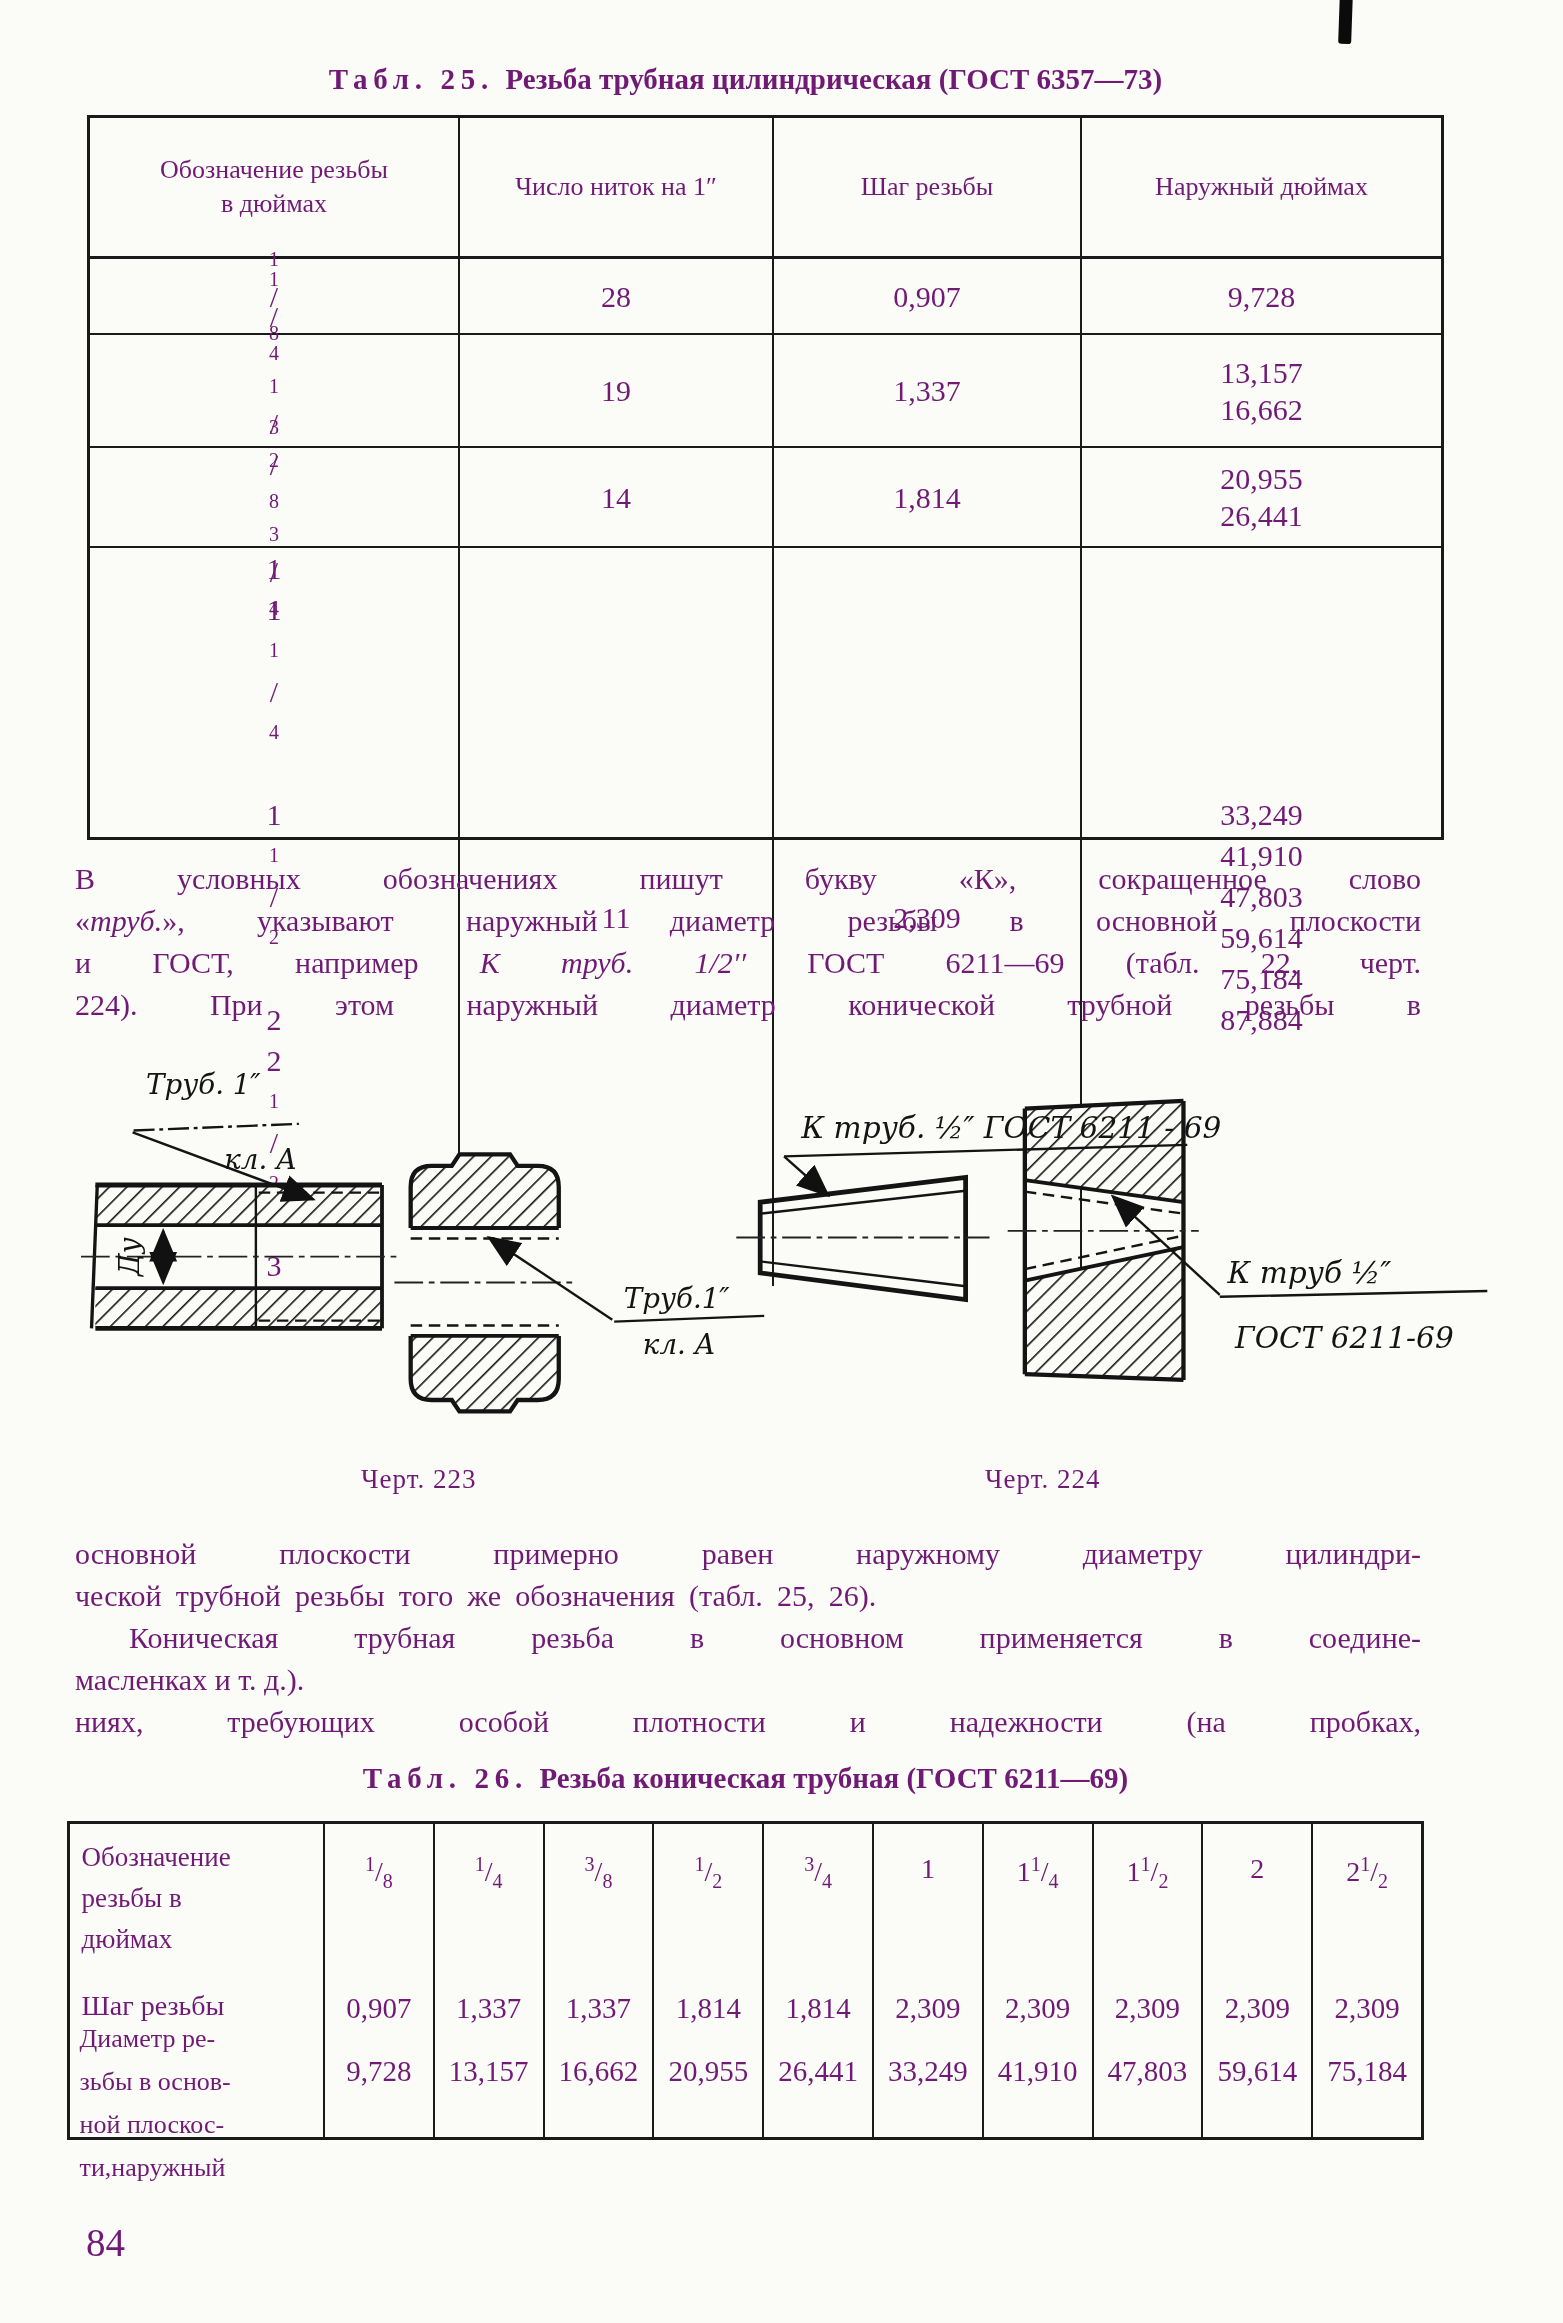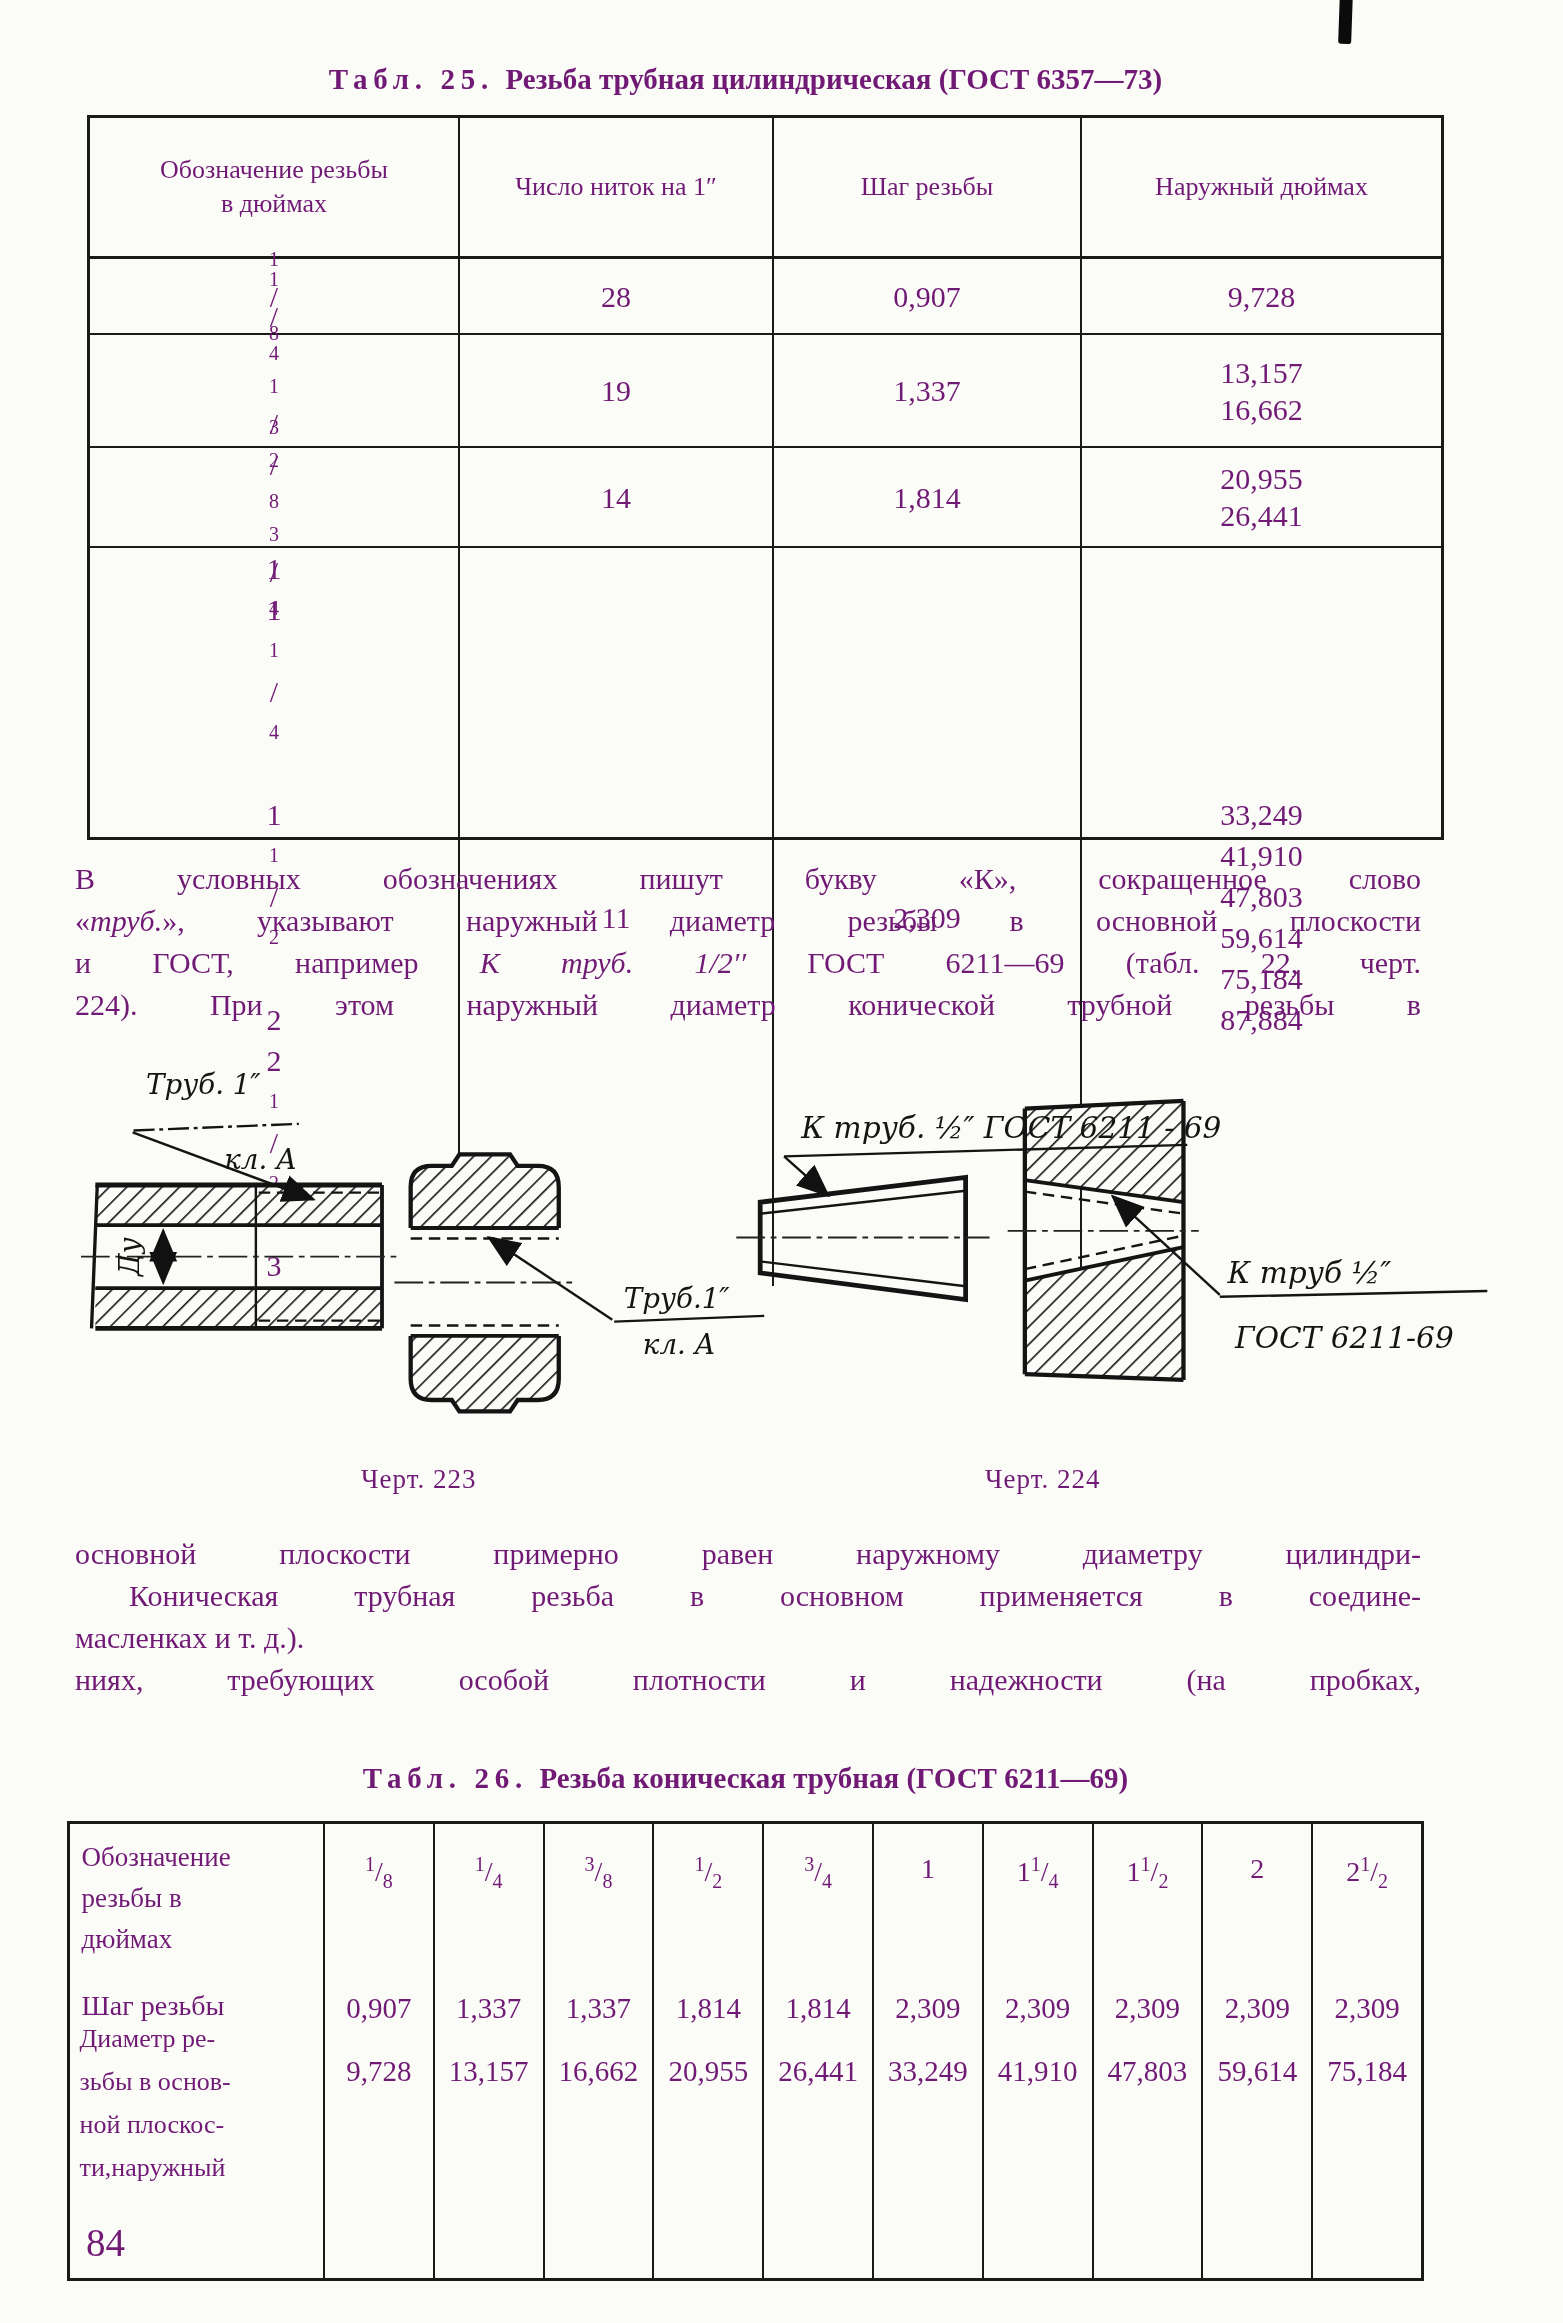--- a/index.html
+++ b/index.html
@@ -32,21 +32,21 @@
   
   #fig223{position:absolute;left:81px;top:1056px;}
   #fig224{position:absolute;left:736px;top:1056px;}
   .hand{font-family:"DejaVu Serif","Liberation Serif",serif;font-style:italic;
         font-size:29px;fill:#141414;}
   .hand2{font-size:31px;}
   .caption{position:absolute;top:1464px;width:229px;text-align:left;font-size:27px;
            letter-spacing:1px;}
   #cap223{left:361px;} #cap224{left:985px;}
   
-  #table26{position:absolute;left:67px;top:1821px;width:1357px;height:460px;box-sizing:border-box;
+  #table26{position:absolute;left:67px;top:1821px;width:1357px;height:319px;box-sizing:border-box;
            border:3.8px solid #1a1a1a;display:grid;grid-template-columns:253px repeat(10,1fr);}
   #table26 .col{position:relative;border-left:2.4px solid #1a1a1a;}
   #table26 .col.f{border-left:none;}
   #table26 .lb1{position:absolute;left:11.5px;top:13.4px;font-size:27px;line-height:41px;}
   #table26 .lb2{position:absolute;left:11.5px;top:166px;font-size:28px;}
   #table26 .lb3{position:absolute;left:9.6px;top:193px;font-size:26px;line-height:43px;}
   #table26 .sz{position:absolute;top:29px;width:100%;text-align:center;font-size:28px;}
   #table26 .pt{position:absolute;top:168px;width:100%;text-align:center;font-size:29px;}
   #table26 .dm{position:absolute;top:231px;width:100%;text-align:center;font-size:29px;}
   .pageno{position:absolute;left:86px;top:2220px;font-size:39px;}
@@ -192,20 +192,21 @@
       <line x1="506" y1="252" x2="786" y2="246" stroke="#141414" stroke-width="2.5"></line>
       <text class="hand hand2" x="522" y="306">ГОСТ 6211-69</text>
     </g>
   </svg>
 
   <div class="caption" id="cap223">Черт. 223</div>
   <div class="caption" id="cap224">Черт. 224</div>
 
   <div class="para" id="para2">
       <div class="pline j">основной плоскости примерно равен наружному диаметру цилиндри-</div>
+      <div class="pline" style="word-spacing: 6.7px;">ческой трубной резьбы того же обозначения (табл. 25, 26).</div>
       <div class="pline j ind">Коническая трубная резьба в основном применяется в соедине-</div>
       <div class="pline">масленках и т. д.).</div>
       <div class="pline j">ниях, требующих особой плотности и надежности (на пробках,</div>
     </div>
 
   <div class="tbl-title" id="t26-title">
     <span class="spaced">Табл. 26.</span><span>Резьба коническая трубная (ГОСТ 6211—69)</span>
   </div>
 
   <div id="table26">

